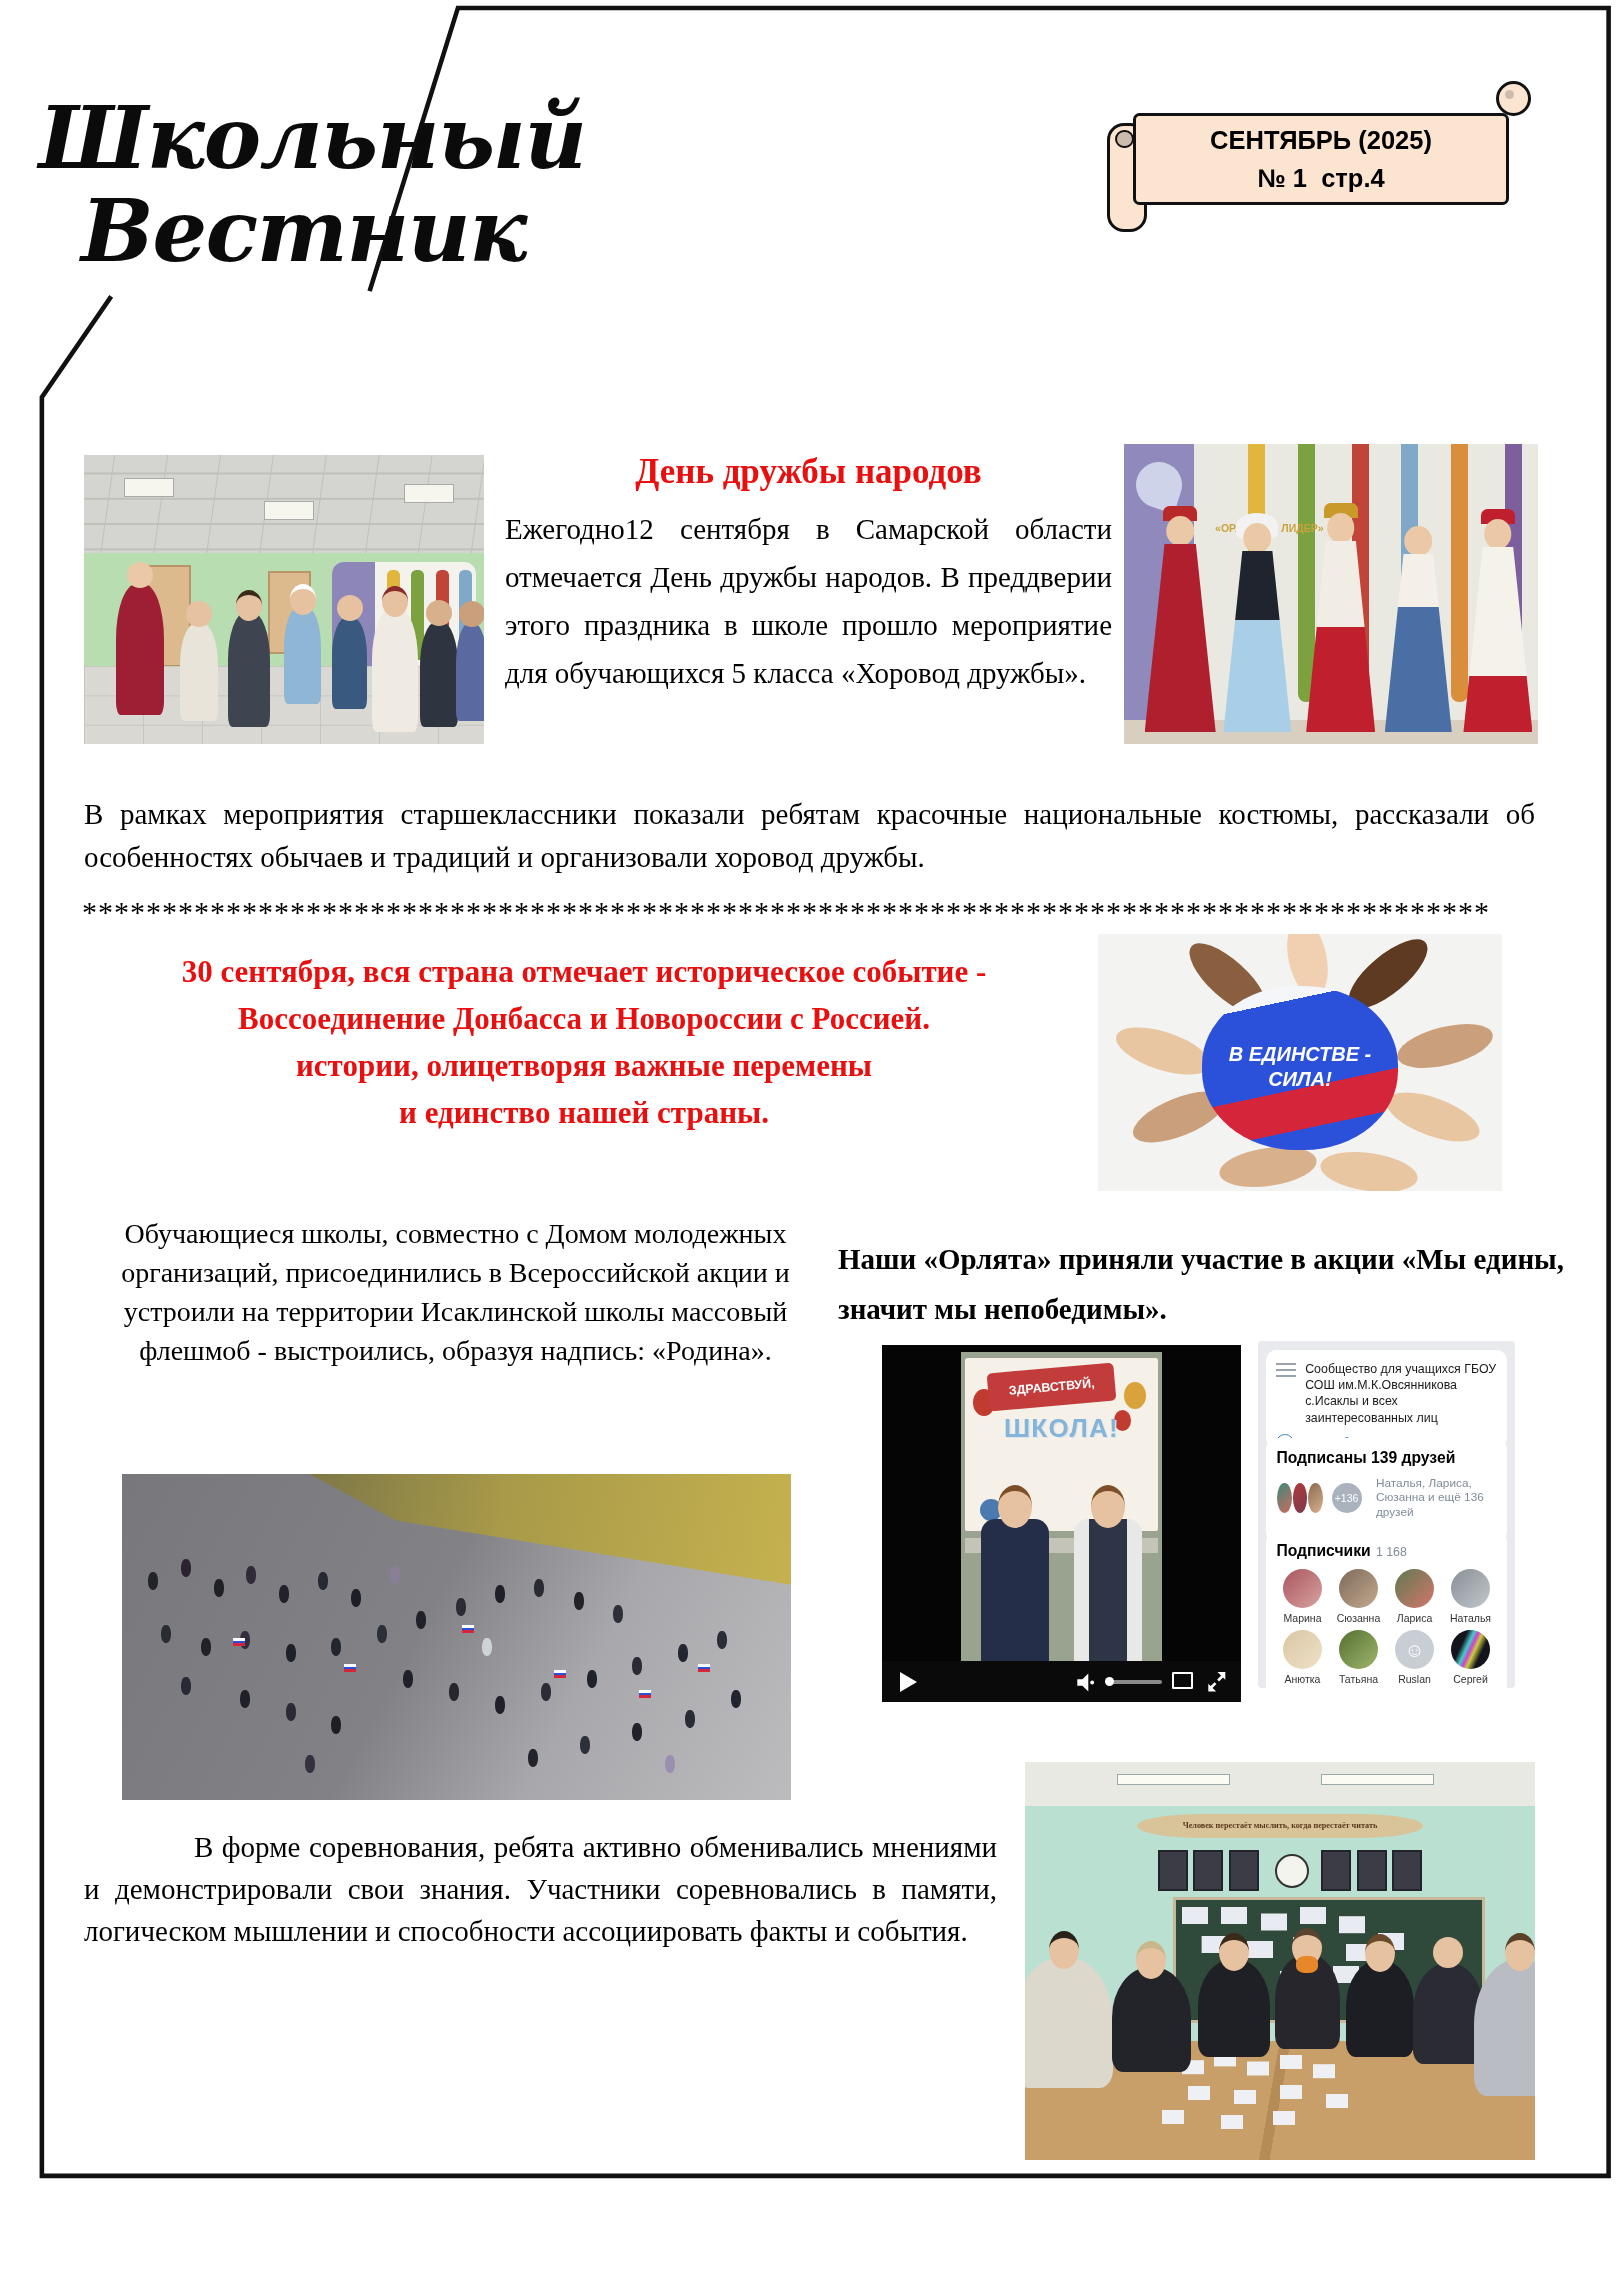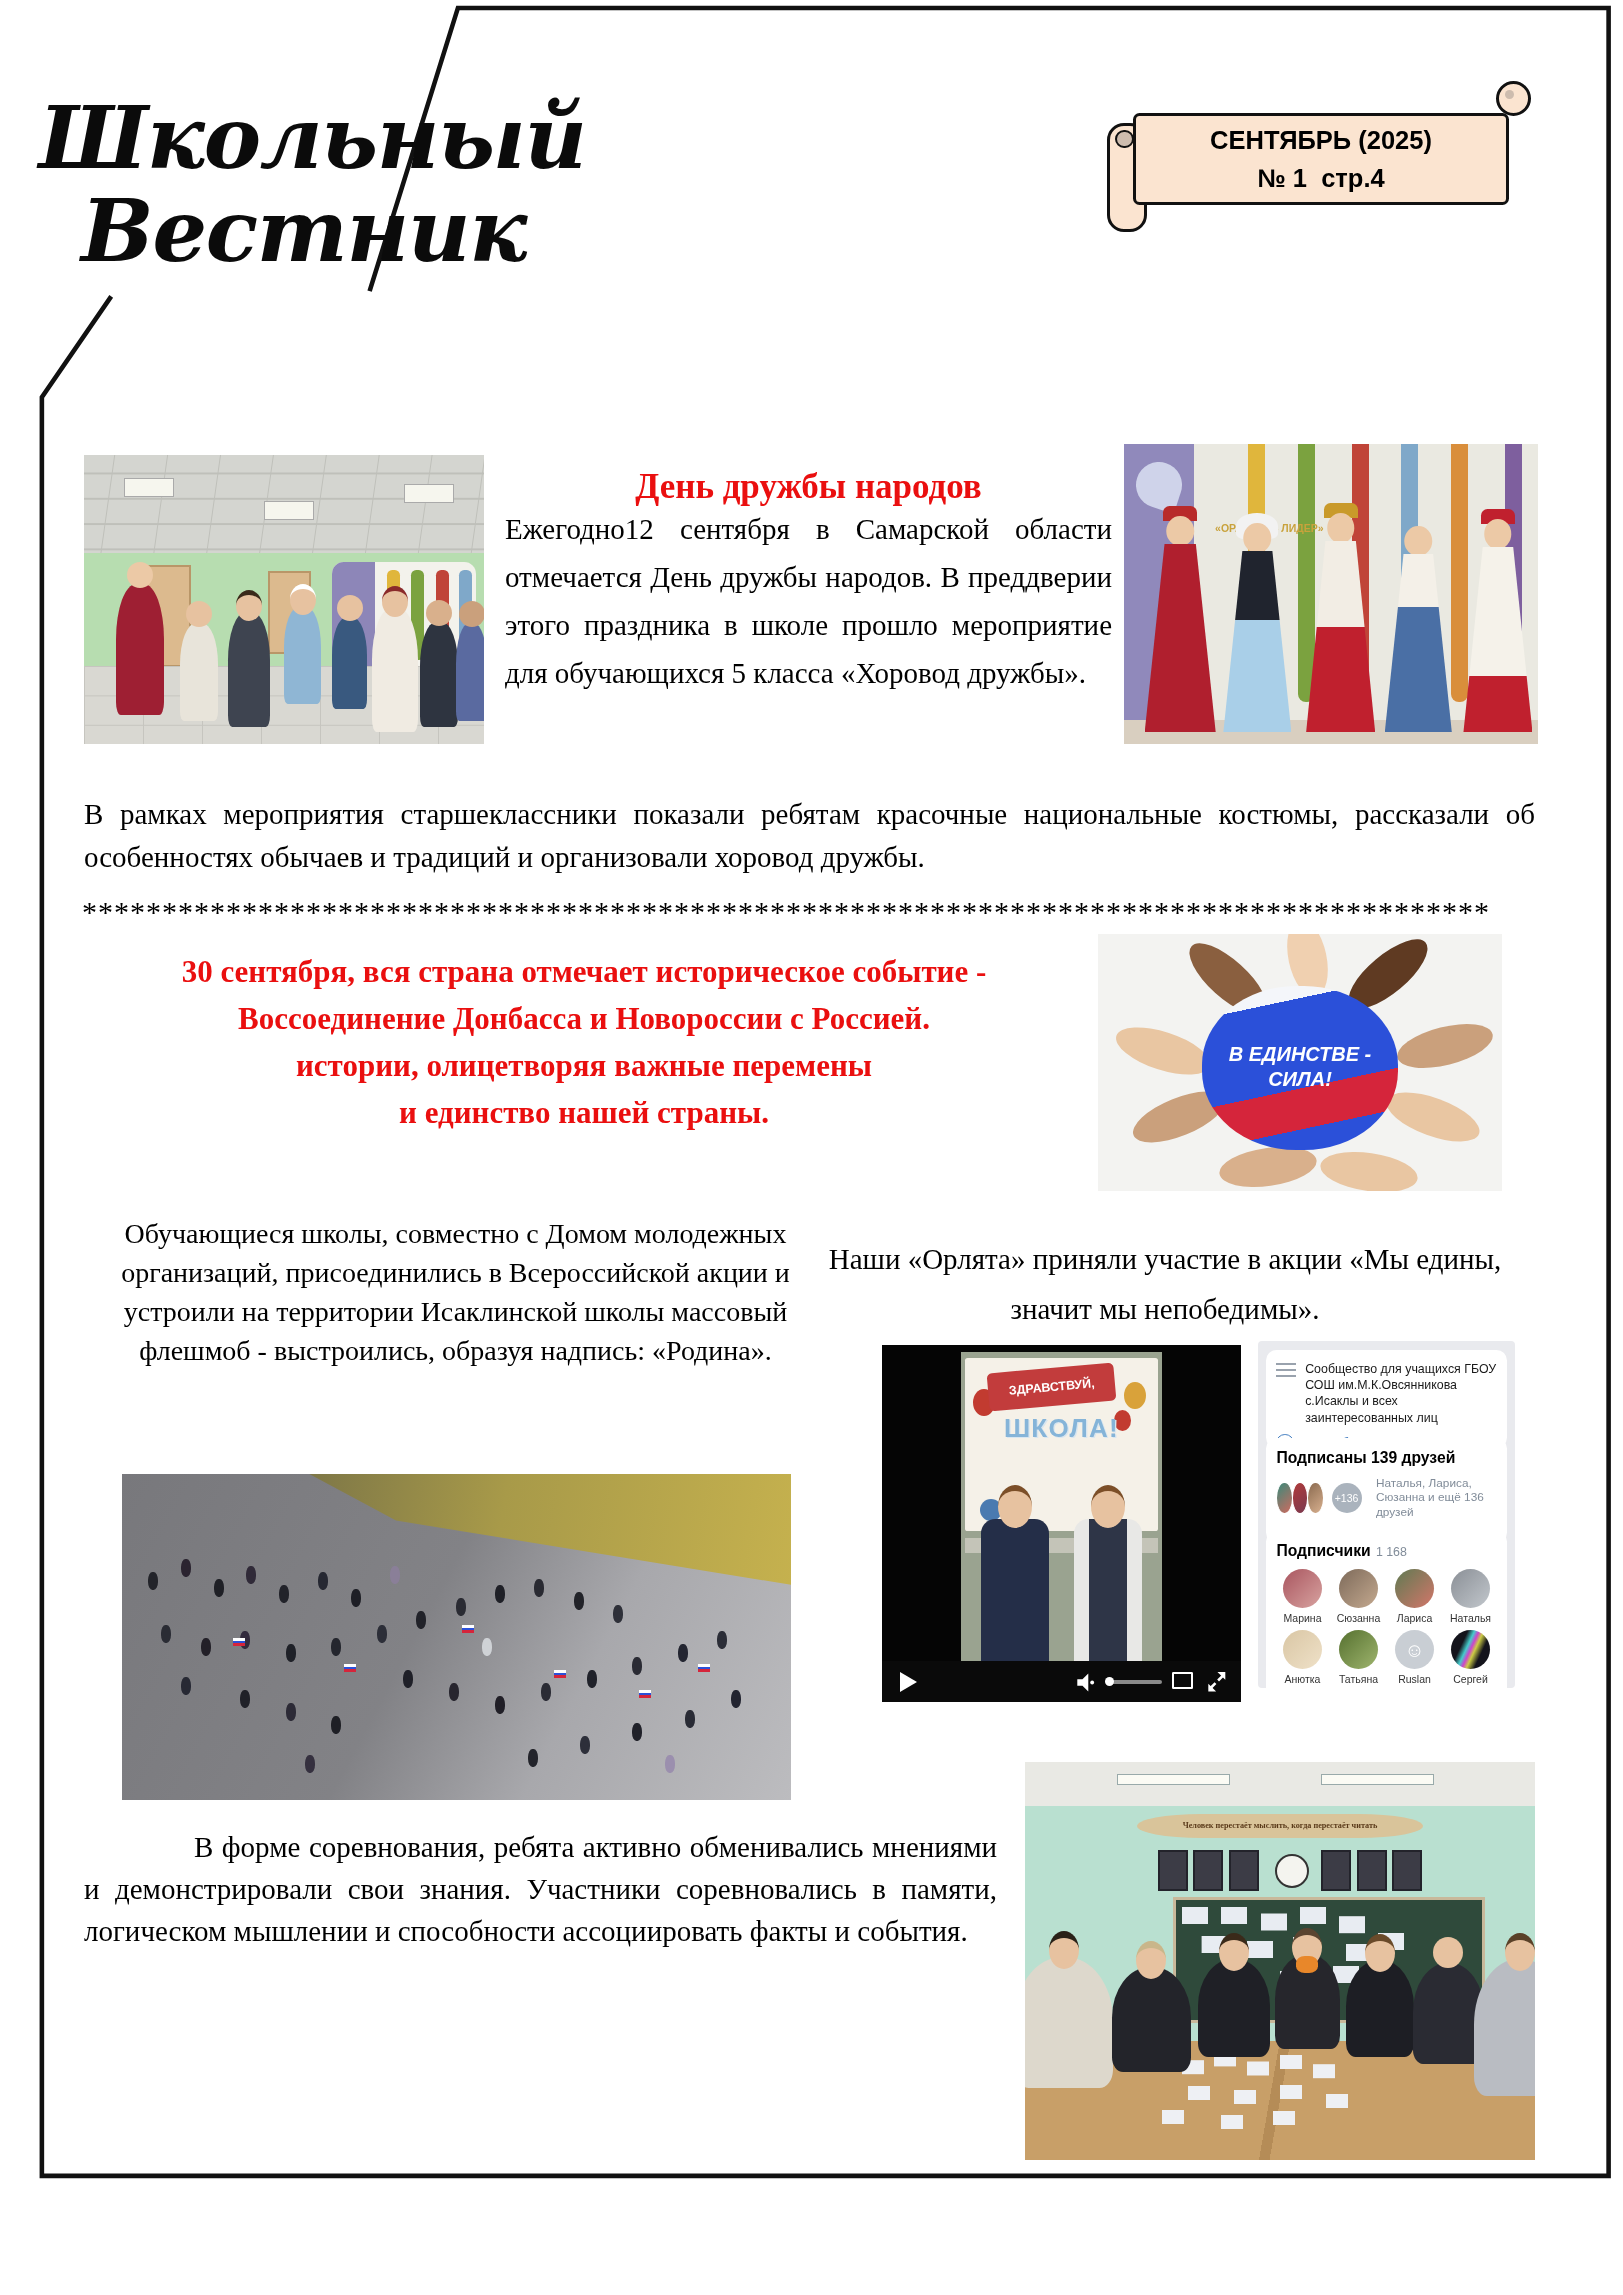--- a/index.html
+++ b/index.html
@@ -27,21 +27,21 @@
   .scroll-curl-tr::after{content:"";position:absolute;left:5.9px;top:5.9px;width:9.2px;height:9.2px;
                border-radius:50%;background:#cdbcae;}
   
   #ribbon{left:228px;top:322px;width:1190px;height:157px;}
   #ribbon svg{position:absolute;left:0;top:0;}
   #ribbon .ribbon-text{position:absolute;left:293px;top:31px;width:609px;height:82px;
         display:flex;align-items:center;justify-content:center;color:#ee1111;
         font-family:"Liberation Sans",sans-serif;font-weight:bold;font-size:42px;word-spacing:17px;}
   
   .red-title{color:#ea0f0f;font-weight:bold;font-size:35px;text-align:center;}
-  #a1-title{left:504px;top:467px;width:609px;}
+  #a1-title{left:504px;top:452px;width:609px;}
   #a1-body{left:505px;top:505px;width:607px;font-size:29px;line-height:48px;text-align:justify;}
   #a1-follow{left:84px;top:793px;width:1451px;font-size:29px;line-height:43px;text-align:justify;}
   #asterisks{left:82px;top:895px;width:1455px;font-size:30px;letter-spacing:1px;
              white-space:nowrap;overflow:hidden;}
   
   #red-block{left:84px;top:948px;width:1000px;color:#ea0f0f;font-weight:bold;font-size:31px;
              line-height:47px;text-align:center;}
   
   .photo{overflow:hidden;background:#ddd;}
   
@@ -80,21 +80,21 @@
   #photo-hands{left:1098px;top:934px;width:404px;height:257px;background:#f3f3f1;}
   #photo-hands .flagc{position:absolute;left:50%;top:52%;transform:translate(-50%,-50%);
       width:196px;height:164px;border-radius:48%;overflow:hidden;
       background:linear-gradient(168deg,#f4f6fa 16%,#2b50d9 16% 60%,#d5253b 60% 80%,#2b50d9 80%);}
   #photo-hands .unity-cap{position:absolute;left:50%;top:50%;transform:translate(-50%,-52%);
       color:#fff;font-family:"Liberation Sans",sans-serif;font-weight:bold;font-style:italic;
       font-size:20px;text-align:center;line-height:1.25;width:100%;}
   .hand{position:absolute;width:98px;height:38px;border-radius:50%;}
   
   #flashmob-text{left:97px;top:1214px;width:717px;font-size:28px;line-height:39px;text-align:center;}
-  #orlyata-text{left:799px;top:1234px;width:732px;font-size:29px;line-height:50px;text-align:center;}
+  #orlyata-text{left:838px;top:1234px;width:732px;font-size:29px;line-height:50px;text-align:left;font-weight:bold;}
   
   #photo-flashmob{left:122px;top:1474px;width:669px;height:326px;
       background:linear-gradient(118deg,#78787c 0%,#828286 45%,#a8a8ac 68%,#bcbcbf 100%);}
   #photo-flashmob .grass{position:absolute;left:28%;top:0;width:72%;height:34%;
       background:linear-gradient(100deg,#7e7747 0%,#a89a49 40%,#c5b14e 100%);
       clip-path:polygon(0 0,100% 0,100% 100%,18% 42%);}
   #photo-flashmob .dots{position:absolute;left:0;top:0;width:9.8px;height:18.3px;border-radius:45%;
       background:transparent;}
   .flagchip{position:absolute;width:11.8px;height:7.9px;
       background:linear-gradient(#fff 33%,#2b50d9 33% 66%,#d5253b 66%);}

